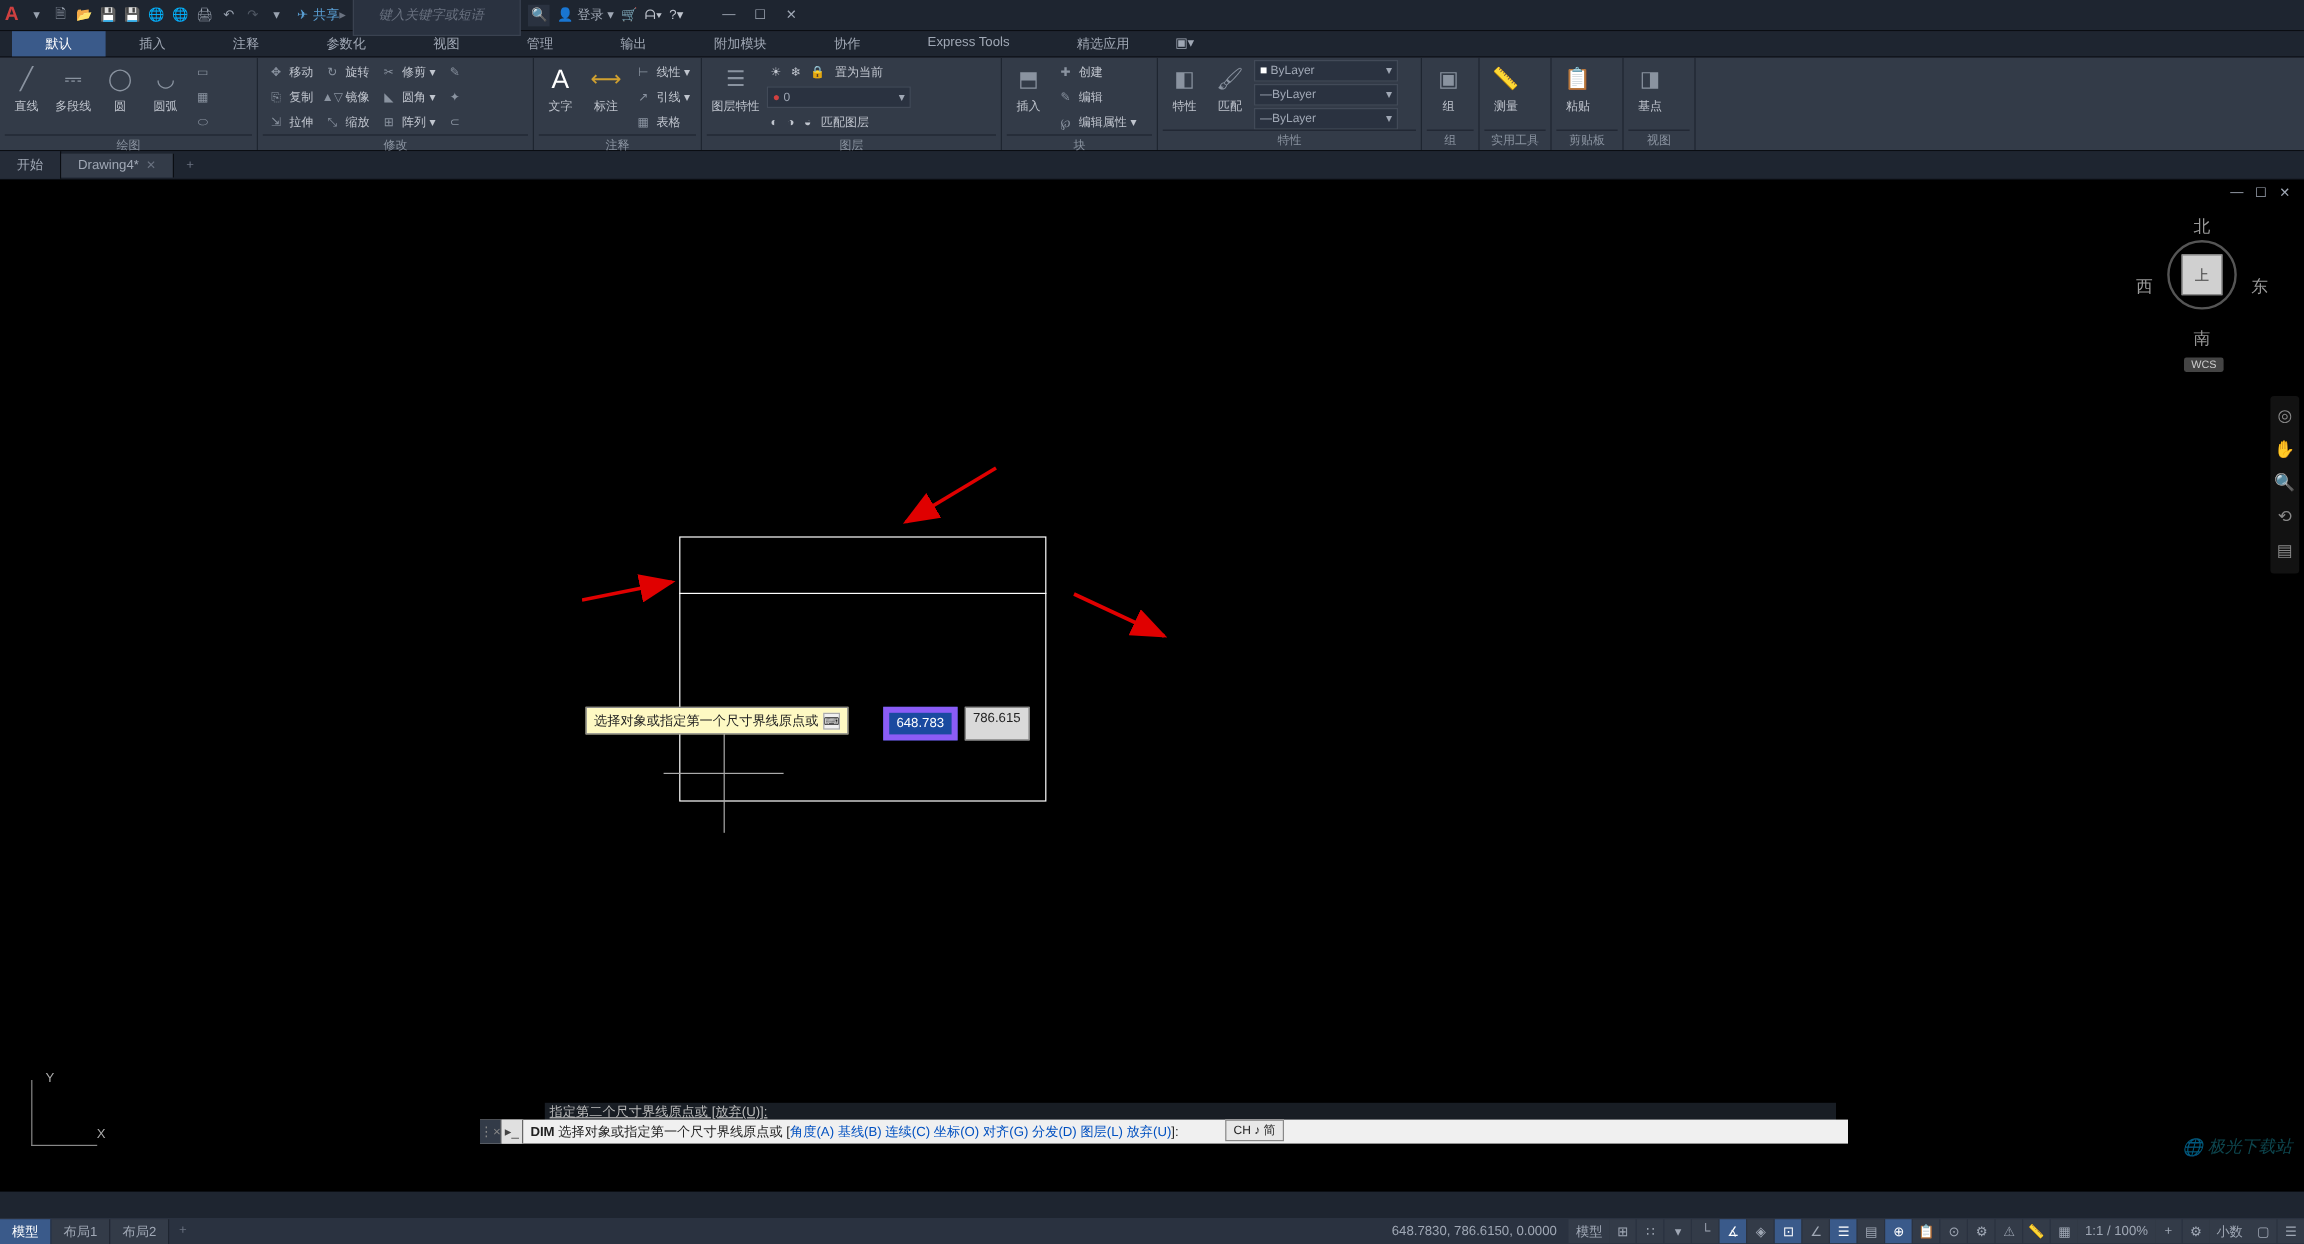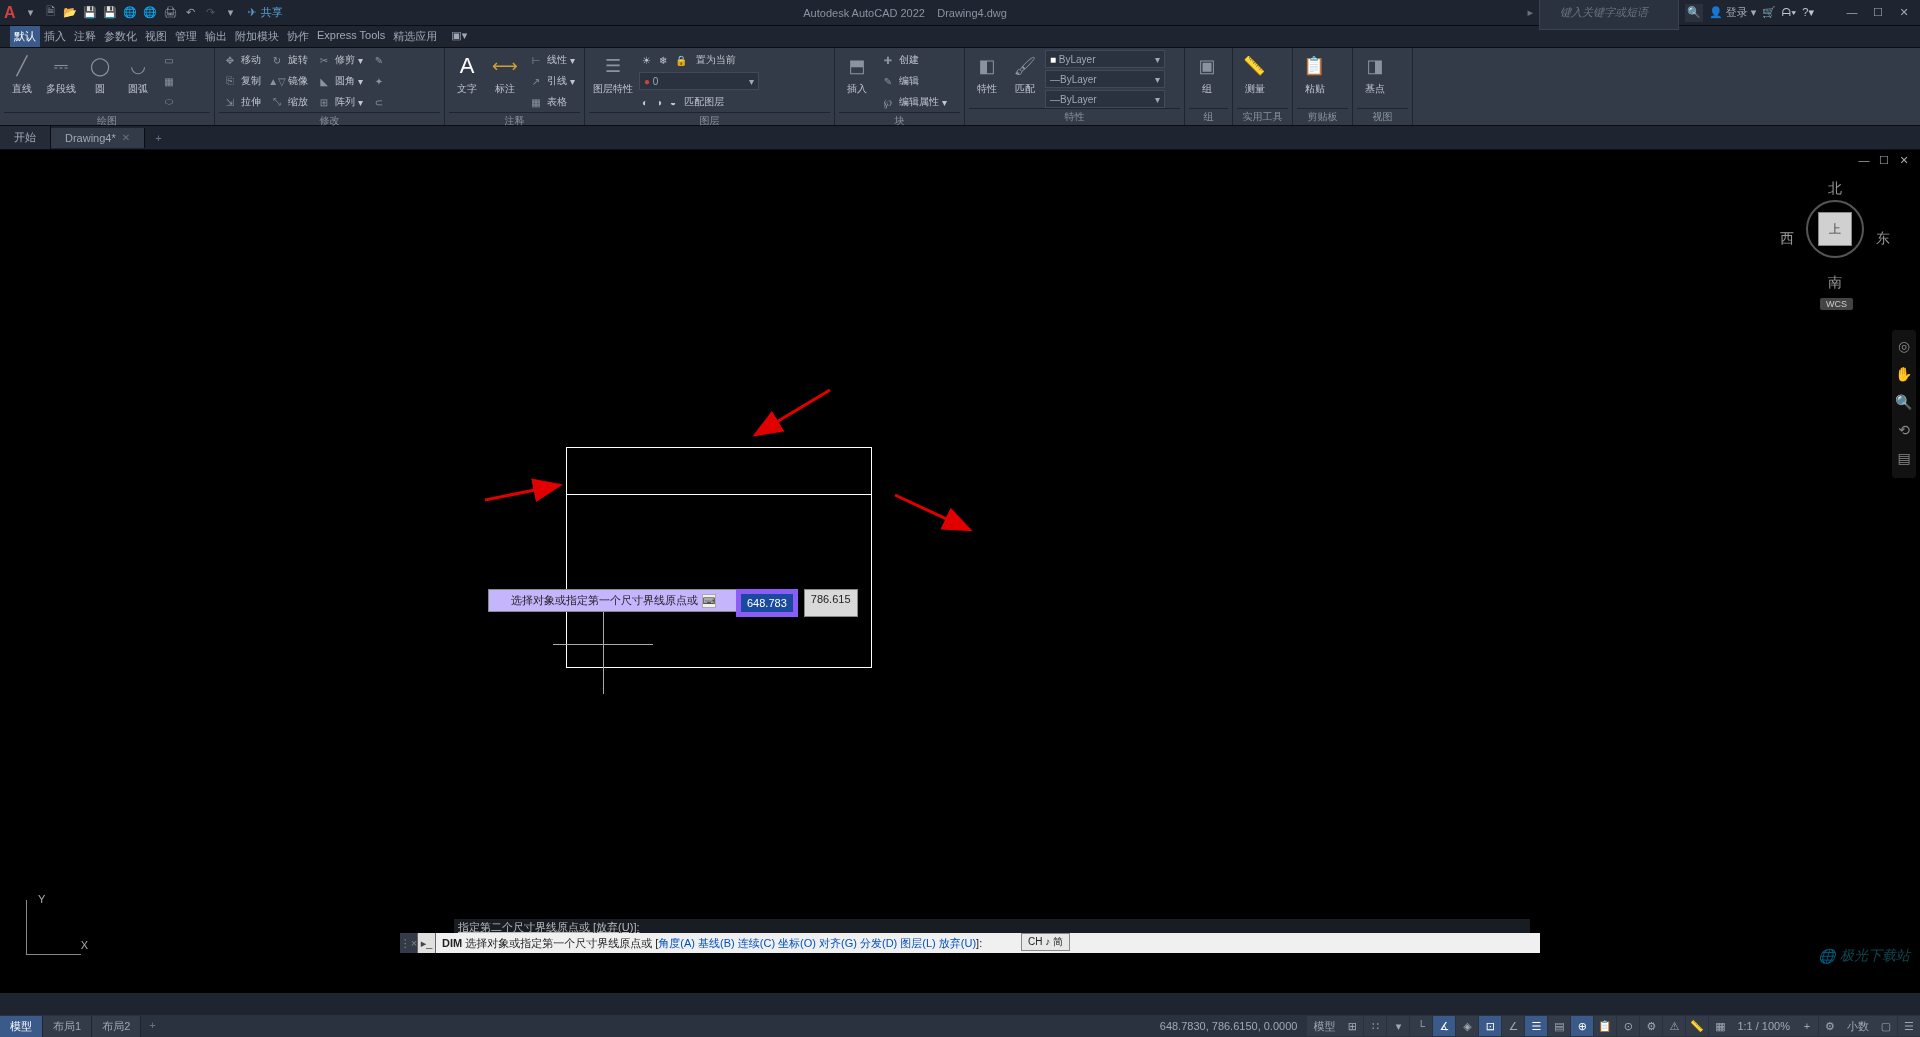--- a/index.html
+++ b/index.html
@@ -14,21 +14,21 @@
 .titlebar .center { flex: 1; text-align: center; color: #8a93a0; }
 .titlebar .right { display: flex; align-items: center; gap: 6px; }
 .titlebar .search { background: #2a3240; border: 1px solid #3a4250; width: 140px; height: 34px; padding: 0 20px; color: #6a7280; font-style: italic; display: flex; align-items: center; text-align: center; }
 .titlebar .search-btn { width: 18px; height: 18px; background: #2a3240; display: flex; align-items: center; justify-content: center; }
 .titlebar .login { color: #a0a8b5; display: flex; align-items: center; gap: 3px; }
 .titlebar .winbtns { display: flex; gap: 2px; margin-left: 20px; }
 .titlebar .winbtns span { width: 24px; text-align: center; color: #a0a8b5; cursor: pointer; }
 
 
 .ribbon-tabs { height: 22px; background: #1e2530; display: flex; padding-left: 10px; border-bottom: 1px solid #0a0d12; }
-.ribbon-tabs .rtab { padding: 3px 4px; color: #a0a8b5; cursor: pointer; font-size: 11px; }
+.ribbon-tabs .rtab { padding: 3px 28px; color: #a0a8b5; cursor: pointer; font-size: 11px; }
 .ribbon-tabs .rtab.active { background: #3a5a8a; color: #fff; }
 .ribbon-tabs .expand { margin-left: 4px; color: #a0a8b5; padding: 3px 6px; }
 
 
 .ribbon { height: 78px; background: #333b48; display: flex; border-bottom: 1px solid #0a0d12; }
 .panel { border-right: 1px solid #1e2530; display: flex; flex-direction: column; padding: 2px 4px 0; position: relative; }
 .panel-body { flex: 1; display: flex; align-items: flex-start; gap: 2px; }
 .panel-label { font-size: 10px; color: #8a93a0; text-align: center; padding: 1px 0; border-top: 1px solid #1e2530; }
 .big-btn { display: flex; flex-direction: column; align-items: center; justify-content: flex-start; padding: 2px 4px; color: #c0c5ce; cursor: pointer; min-width: 32px; }
 .big-btn .ico { width: 28px; height: 28px; display: flex; align-items: center; justify-content: center; font-size: 18px; color: #8a93a0; }
@@ -70,21 +70,21 @@
 .rect-line { position: absolute; left: 566px; top: 344px; width: 306px; height: 1px; background: #fff; }
 
 
 .cursor-h { position: absolute; left: 553px; top: 494px; width: 100px; height: 1px; background: #aaa; }
 .cursor-v { position: absolute; left: 603px; top: 444px; width: 1px; height: 100px; background: #aaa; }
 
 
 .arrow { position: absolute; }
 
 
-.dyn-tip { position: absolute; left: 488px; top: 439px; background: #c4b5fd; border: 1px solid #888; padding: 3px 22px; font-size: 11px; color: #222; display: flex; align-items: center; gap: 4px; }
+.dyn-tip { position: absolute; left: 488px; top: 439px; background: #fef9c3; border: 1px solid #888; padding: 3px 6px; font-size: 11px; color: #222; display: flex; align-items: center; gap: 4px; }
 .dyn-tip .kbd { background: #f0f0f0; border: 1px solid #aaa; width: 14px; height: 14px; display: inline-flex; align-items: center; justify-content: center; font-size: 9px; }
 .dyn-coord { position: absolute; left: 736px; top: 439px; display: flex; gap: 6px; font-size: 11px; }
 .dyn-coord .c1 { background: #1a4aa0; color: #fff; padding: 3px 6px; border: 5px solid #8b5cf6; }
 .dyn-coord .c2 { background: #d9d9d9; color: #222; padding: 3px 6px; border: 1px solid #888; }
 
 
 .ucs { position: absolute; left: 18px; bottom: 30px; width: 70px; height: 70px; }
 .ucs .ax { position: absolute; background: #888; }
 .ucs .y { left: 8px; bottom: 8px; width: 1px; height: 55px; }
 .ucs .x { left: 8px; bottom: 8px; width: 55px; height: 1px; }
@@ -133,24 +133,20 @@
     <span class="qbtn">🌐</span>
     <span class="qbtn">🌐</span>
     <span class="qbtn">🖨</span>
     <span class="qbtn">↶</span>
     <span class="qbtn" style="opacity:.4">↷</span>
     <span class="qbtn">▾</span>
   </div>
   <div class="share">
     <span>✈</span>
     <span>共享</span>
-  </div>
-  <div class="center">
-    <span>Autodesk AutoCAD 2022</span>&nbsp;&nbsp;&nbsp;
-    <span>Drawing4.dwg</span>
   </div>
   <div class="right">
     <span style="color:#6a7280">▸</span>
     <div class="search">
         <span>键入关键字或短语</span>
       </div>
     <div class="search-btn">🔍</div>
     <div class="login">
       <span>👤</span>
       <span>登录</span>

